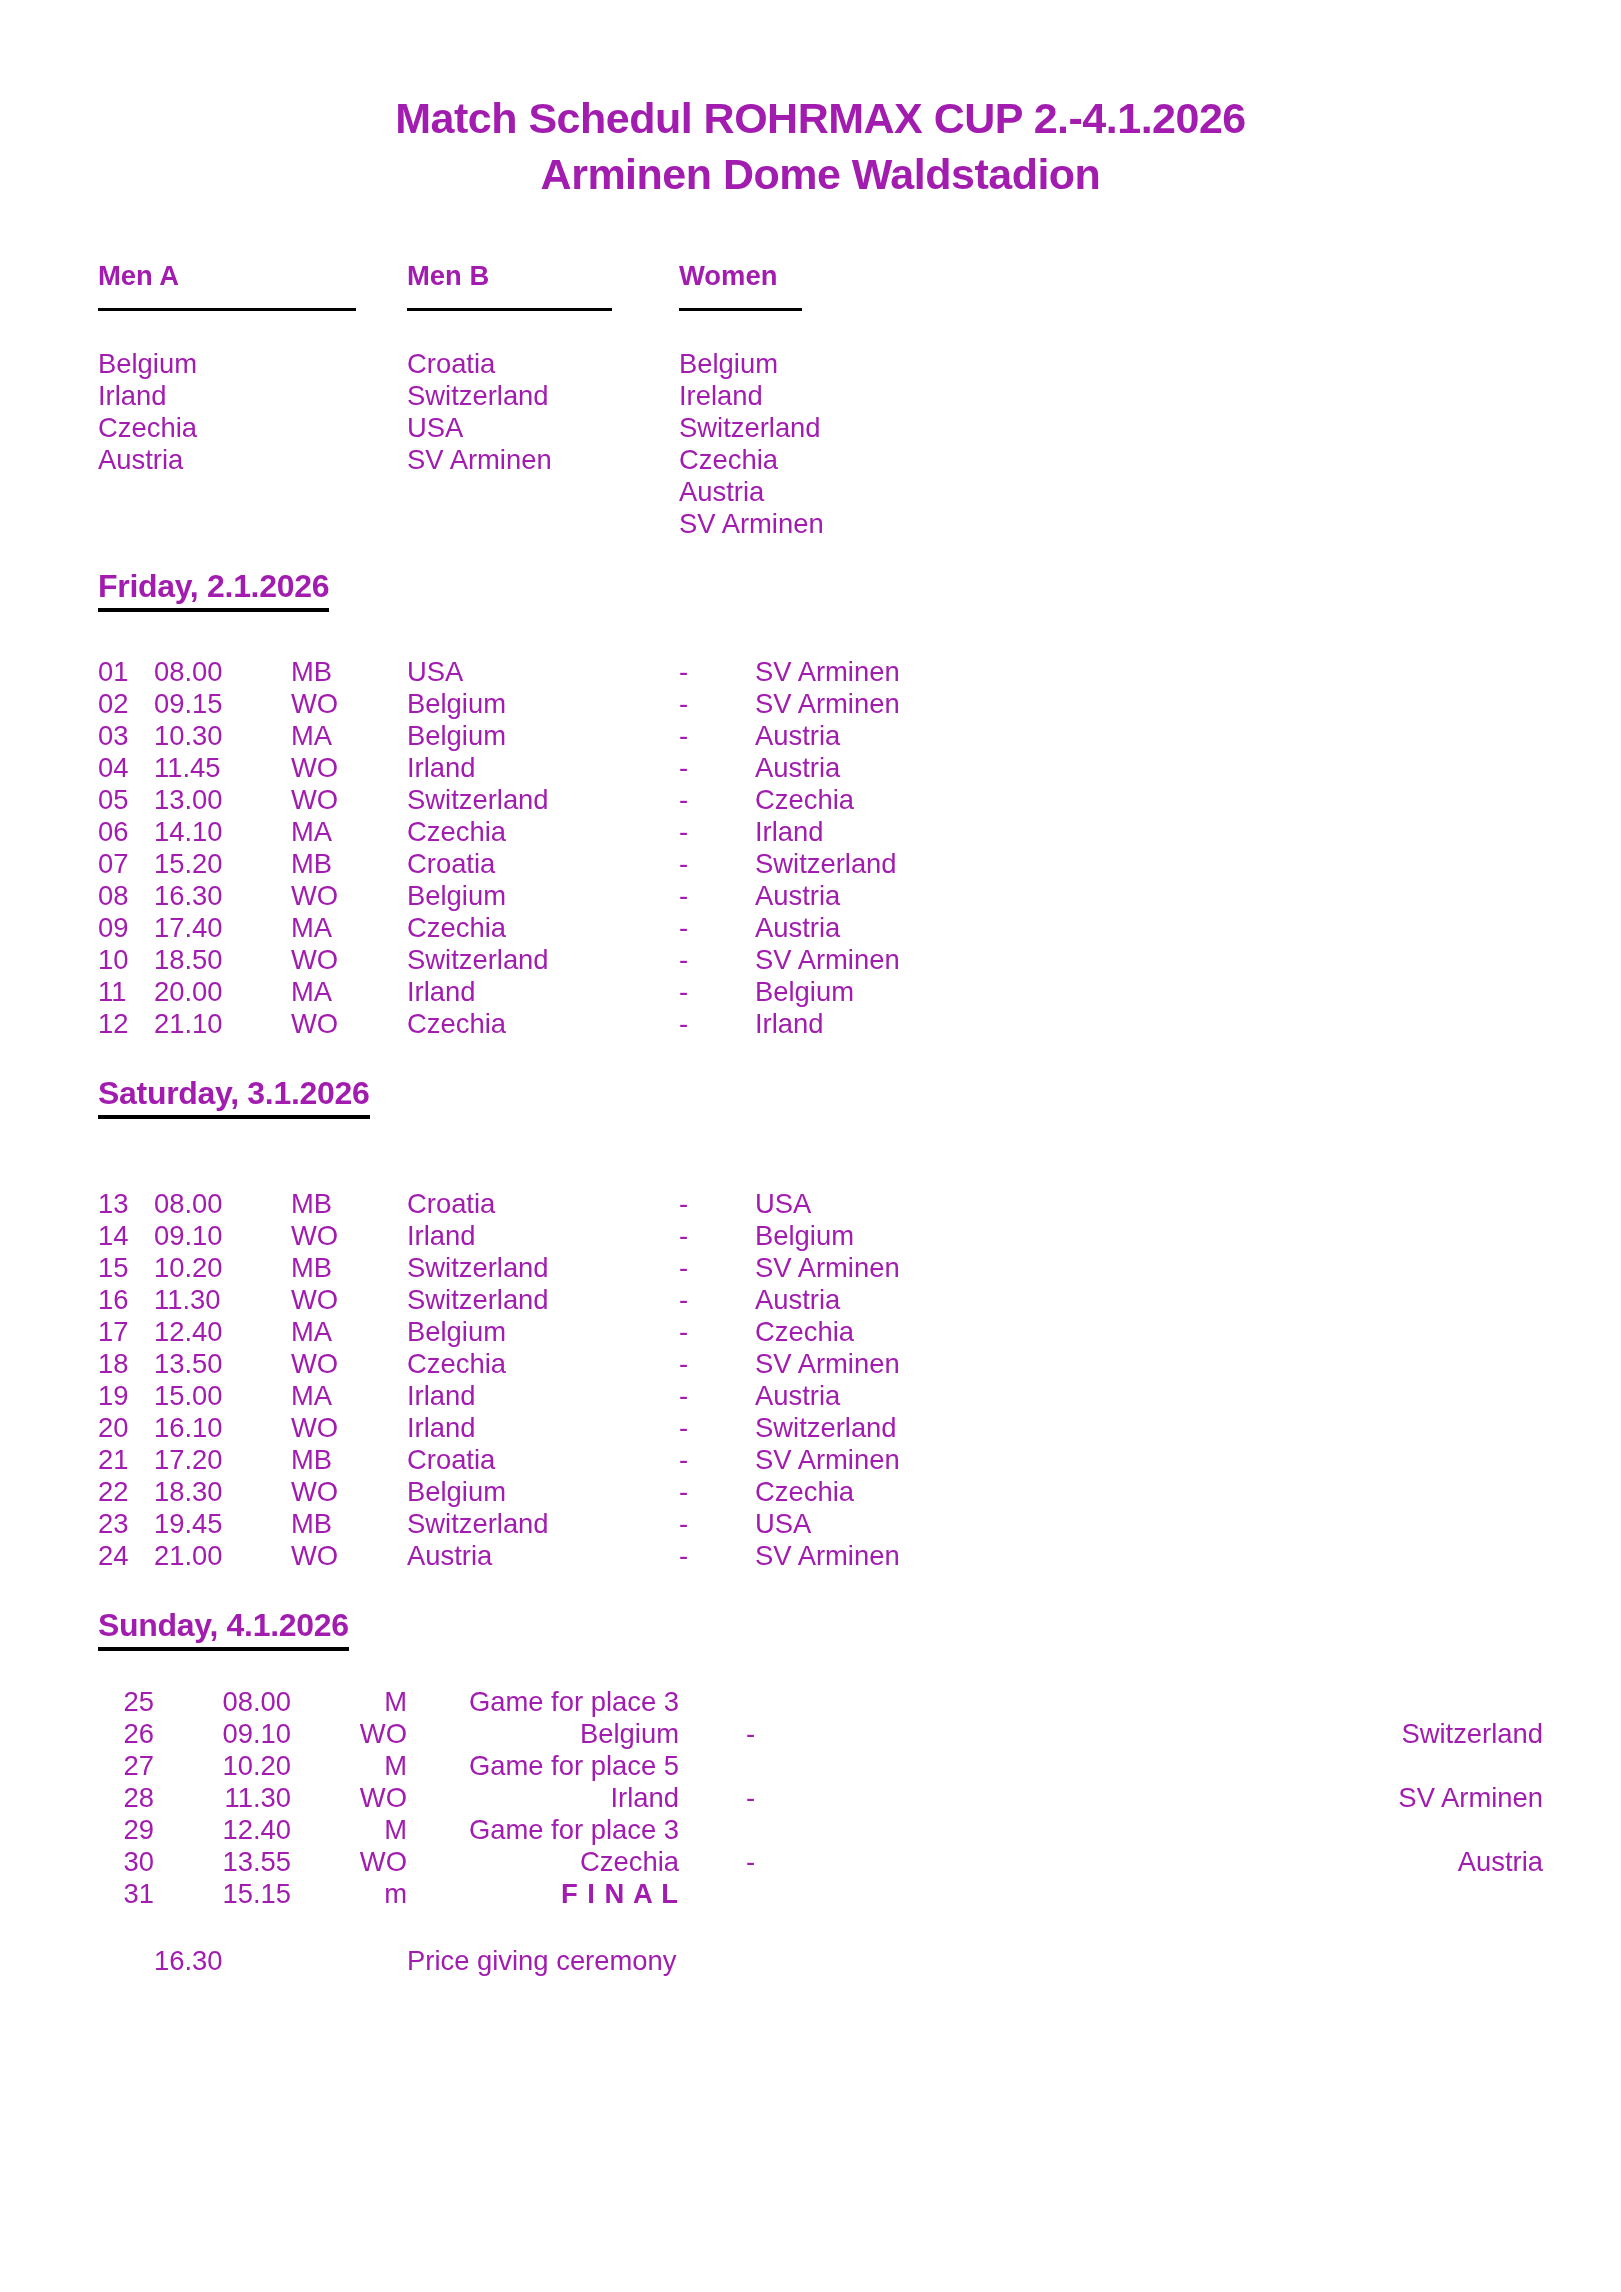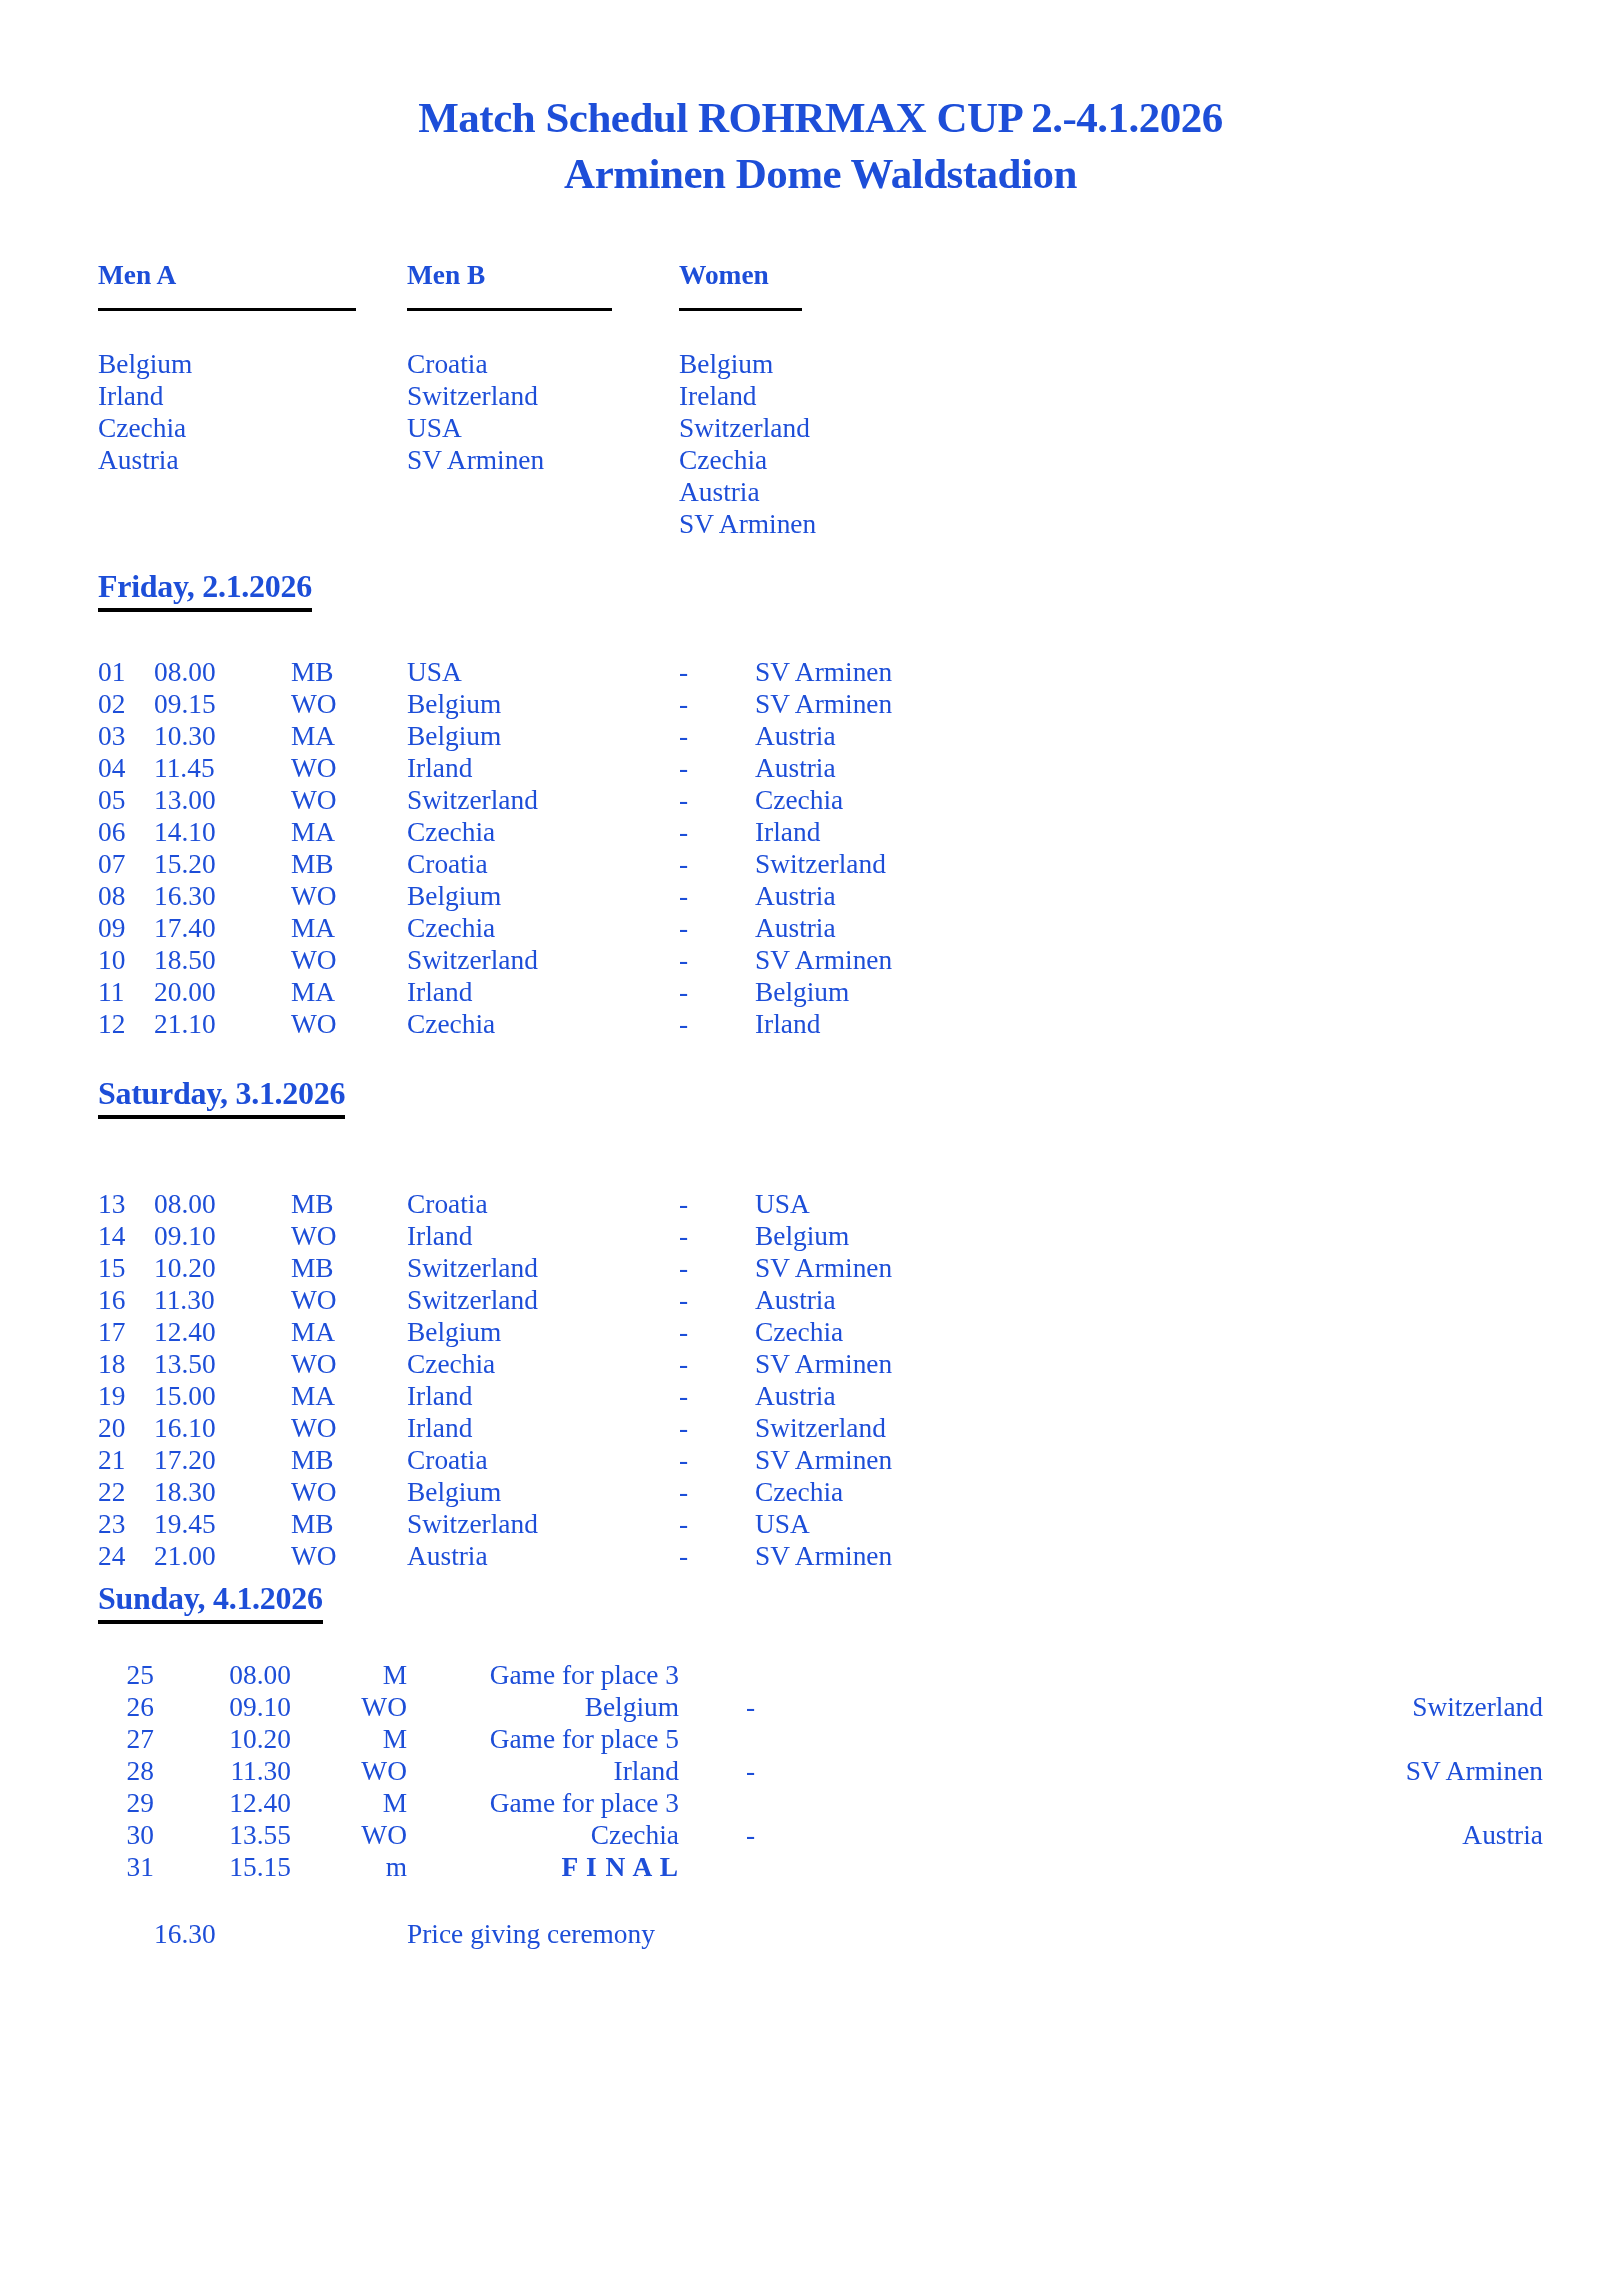--- a/index.html
+++ b/index.html
@@ -5,22 +5,22 @@
   html, body {
     margin: 0;
     padding: 0;
     background: #888;
   }
   .page {
     position: relative;
     width: 1621px;
     height: 2293px;
     background: #ffffff;
-    color: #1d4ed8;
-    font-family: Liberation Serif, serif;
+    color: #a21caf;
+    font-family: Liberation Sans, sans-serif;
     overflow: hidden;
   }
   .content {
     padding: 0 78px 0 98px;
   }
   
   .title-block {
     padding-top: 90px;
     text-align: center;
     font-weight: bold;
@@ -62,21 +62,21 @@
     font-size: 32px;
     line-height: 39px;
     border-bottom: 4.9px solid #000;
     padding-bottom: 2px;
     letter-spacing: -0.3px;
   }
   .day-0 { margin-top: 26.5px; }
   .day-0 .day-rows { margin-top: 44px; }
   .day-1 { margin-top: 34px; }
   .day-1 .day-rows { margin-top: 69px; }
-  .day-2 { margin-top: 7px; }
+  .day-2 { margin-top: 34px; }
   .day-2 .day-rows { margin-top: 35px; text-align: right; }
   .match-row, .ceremony-row {
     display: grid;
     grid-template-columns: 56px 137px 116px 272px 76px auto;
     font-size: 27.4px;
     line-height: 32px;
   }
   .match-row span, .ceremony-row span {
     white-space: nowrap;
   }

